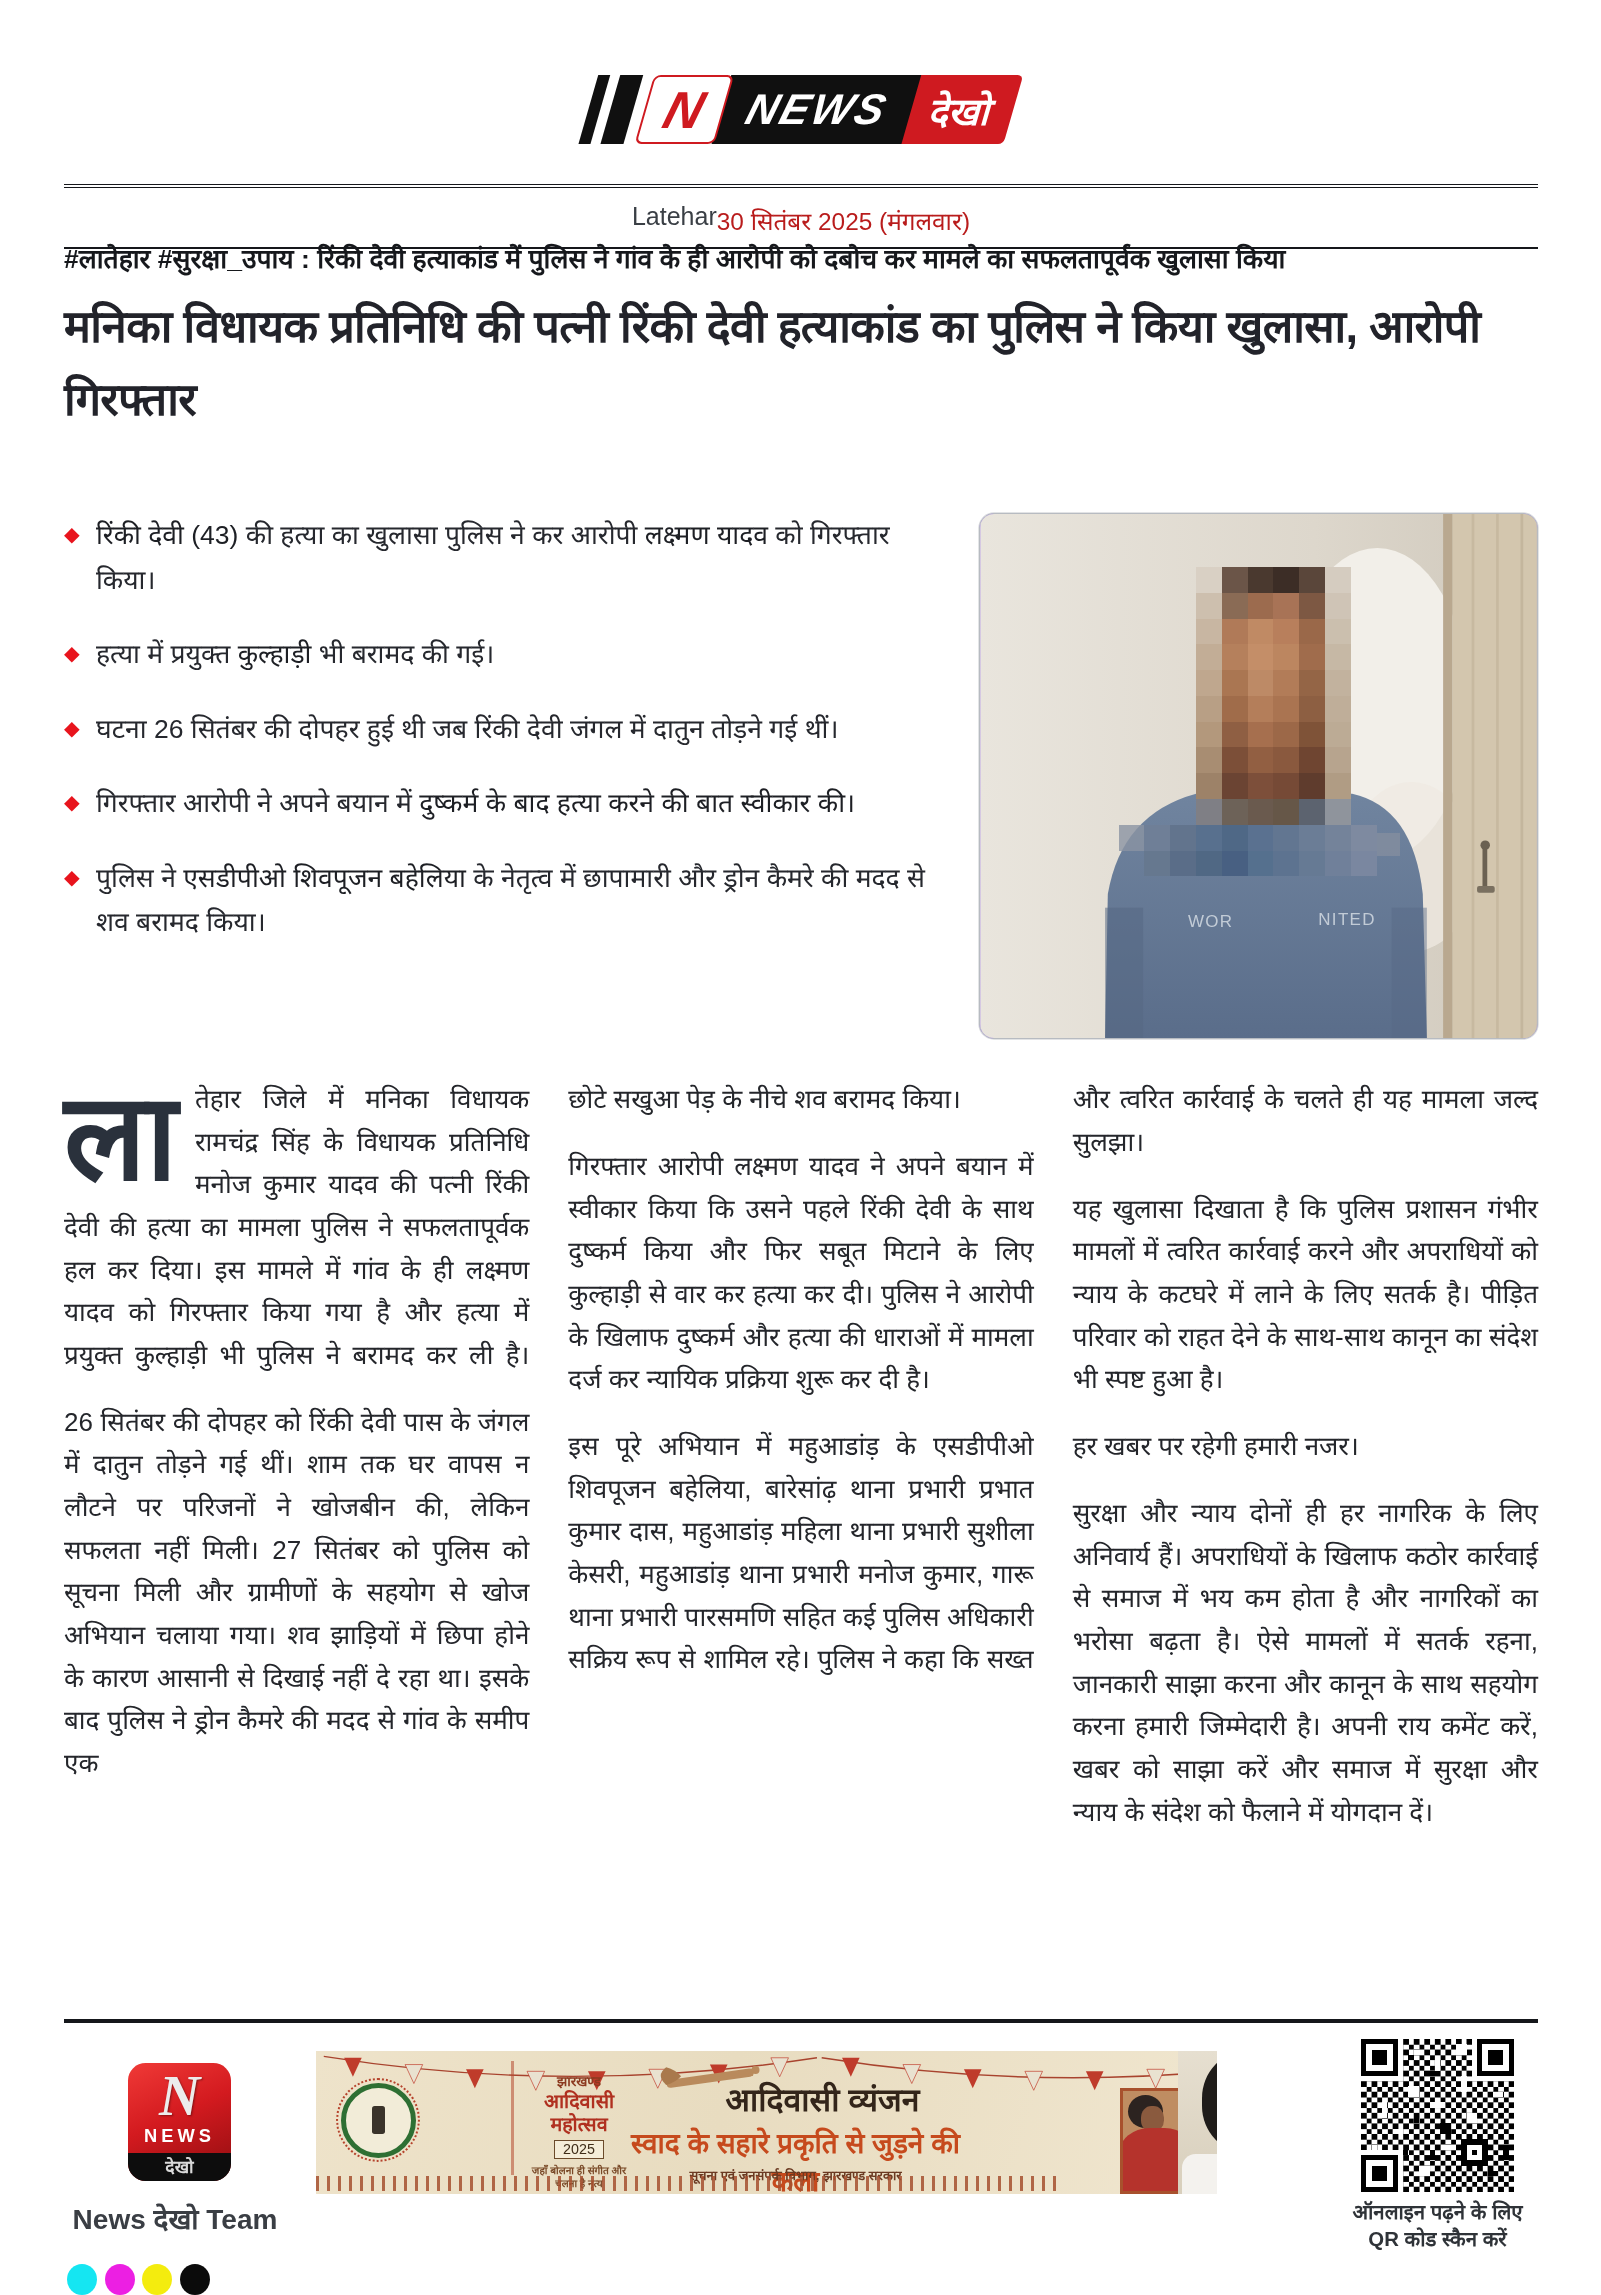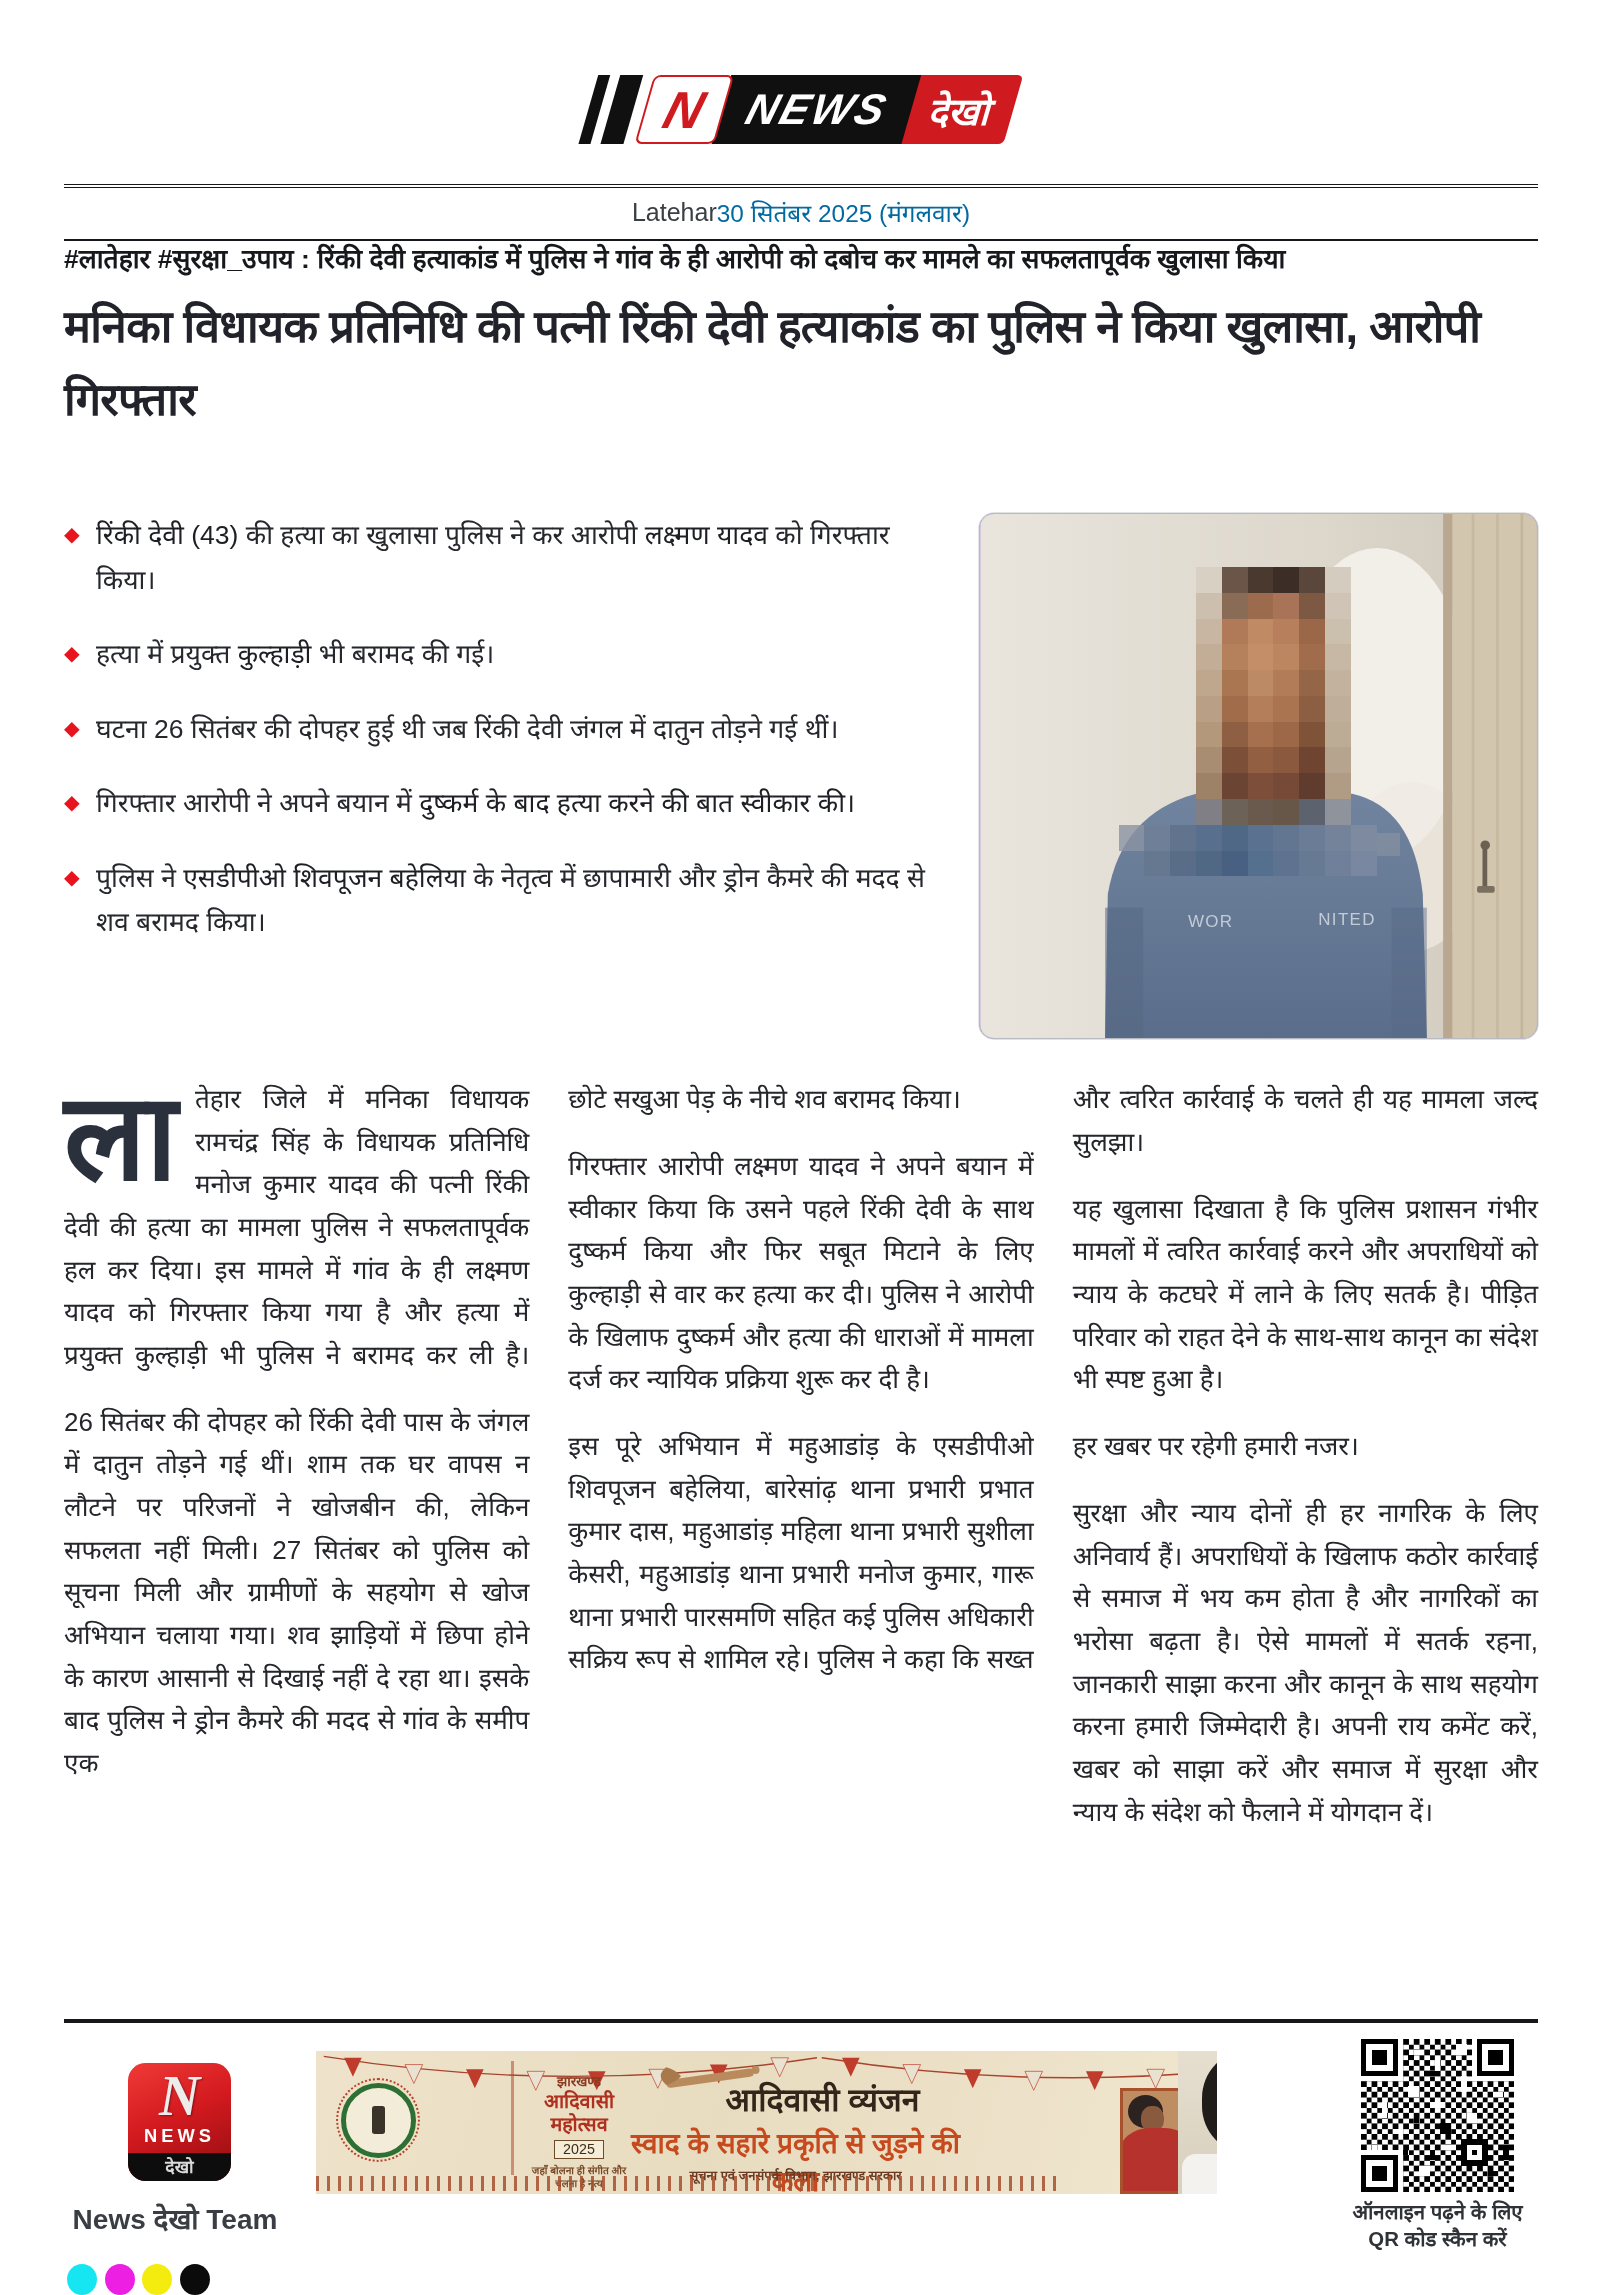--- a/index.html
+++ b/index.html
@@ -22,21 +22,21 @@
   .logo-dekho{background:#cf1a20;display:flex;align-items:center;justify-content:center;
               padding:0 20.4px;border-radius:0 5.4px 5.4px 0;}
   .logo-dekho span{color:#fff;font-size:38px;font-weight:700;}
 
   
   .header-row{position:absolute;left:64px;right:64px;top:184px;
               border-top:4.8px double #15171b;border-bottom:2.7px solid #15171b;
               display:flex;justify-content:center;align-items:center;
               padding:8.1px 2.7px 9.5px 2.7px;}
   .header-row .loc{font-size:25px;color:#3a3f45;}
-  .header-row .date{font-size:24.4px;color:#0369a1;}
+  .header-row .date{font-size:24.4px;color:#b91c1c;margin-top:8px;}
 
   
   .tagline{position:absolute;left:64px;right:64px;top:240px;font-size:26.5px;font-weight:700;color:#16181c;}
   .headline{position:absolute;left:64px;right:64px;top:291px;font-size:45px;line-height:1.62;
             font-weight:800;color:#22232a;letter-spacing:-0.7px;}
 
   
   .lead{position:absolute;left:64px;right:64px;top:513px;display:flex;gap:31px;}
   .bullets{flex:1;list-style:none;margin:0;padding:0;}
   .bullets li{display:flex;gap:16.3px;margin-bottom:30px;}

